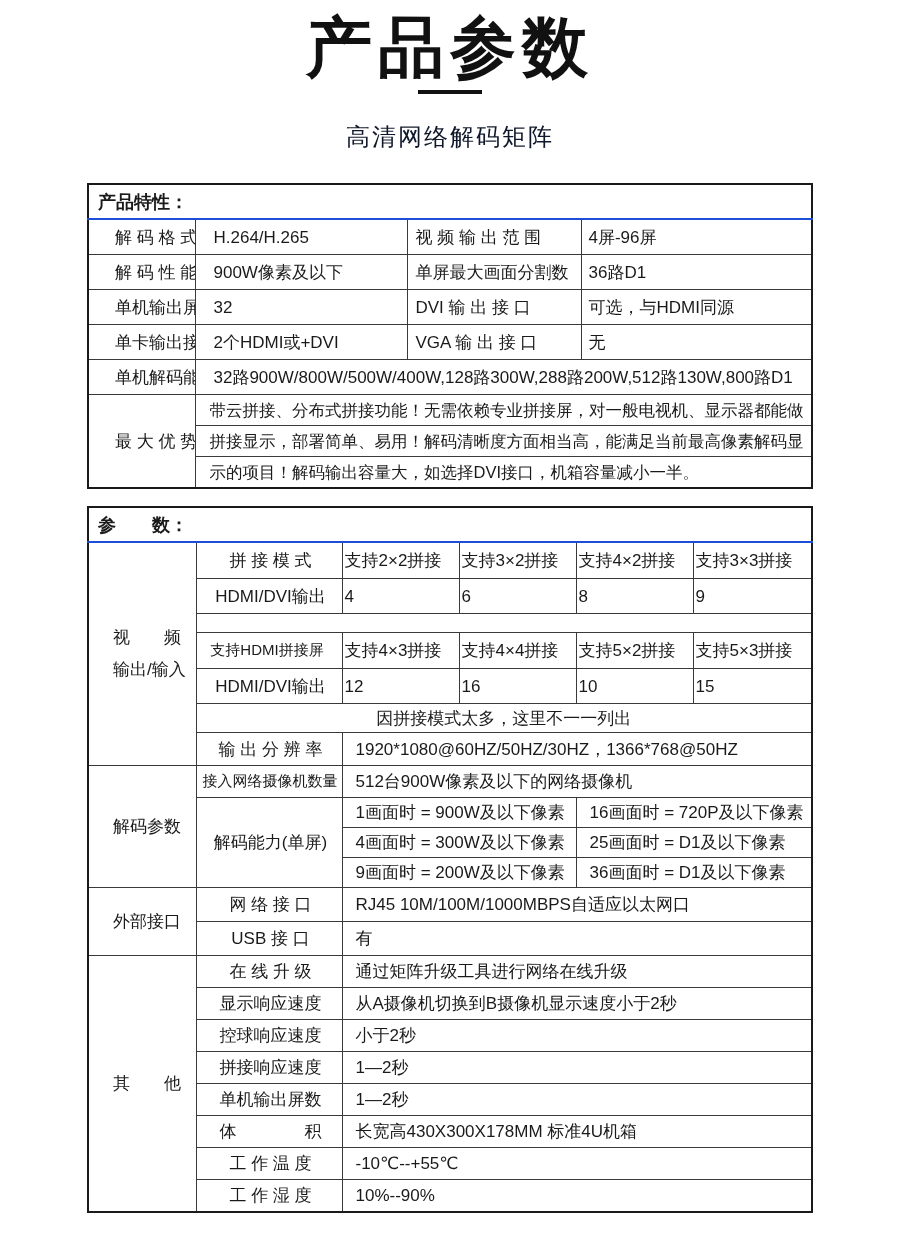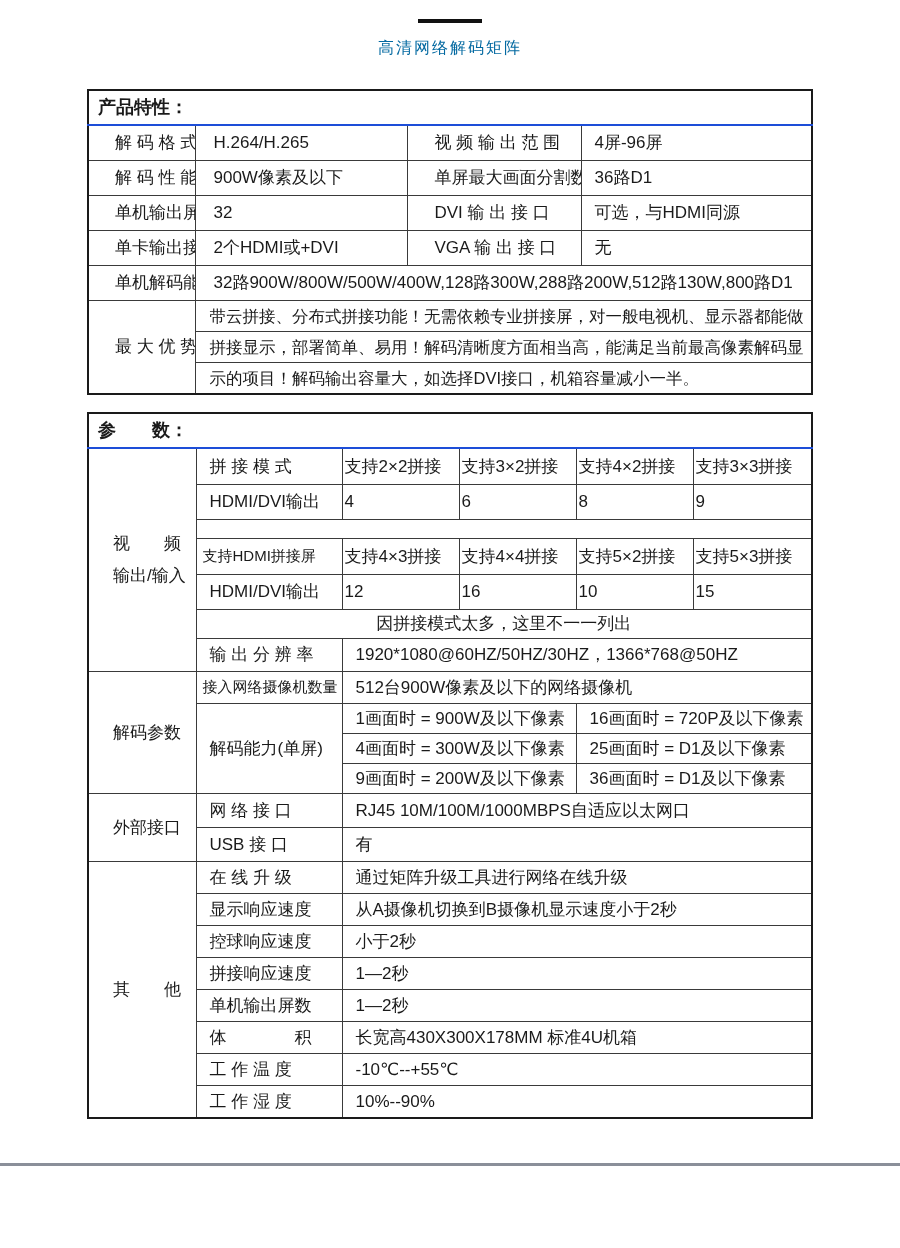--- a/index.html
+++ b/index.html
@@ -4,55 +4,56 @@
 <style>
   html,body{margin:0;padding:0;}
   body{
     width:900px;height:1248px;overflow:hidden;background:#ffffff;
     font-family:"Liberation Sans","DejaVu Sans",sans-serif;color:#1a1a1a;
   }
   .page{width:900px;}
   .title-wrap{text-align:center;padding-top:12px;}
   .page-title{font-size:66px;font-weight:900;letter-spacing:6px;color:#111;line-height:1.08;}
   .title-underline{width:64px;height:4px;background:#111;margin:7px auto 0 auto;}
-  .page-subtitle{font-size:16px;letter-spacing:2px;color:#0369a1;margin-top:15px;}
+  .page-subtitle{font-size:24px;letter-spacing:2px;color:#0f172a;margin-top:27px;}
 
   table{border-collapse:collapse;table-layout:fixed;width:724px;margin:0 auto;border:2px solid #1a1a1a;}
   td,th{border:1px solid #3a3a3a;font-size:17px;padding:0 10px;line-height:1.25;
         white-space:nowrap;overflow:hidden;vertical-align:middle;}
   th.tbl-header{text-align:left;font-weight:bold;font-size:18px;height:33px;
         border-bottom:2px solid #1d4ed8;padding-left:9px;}
 
   #features-table{margin-top:30px;}
   #params-table{margin-top:17px;border-radius:14px;}
 
   tr.h35>td{height:35px} tr.h34>td{height:34px} tr.h33>td{height:33px}
   tr.h32>td{height:32px} tr.h31>td{height:31px} tr.h30>td{height:30px}
   tr.h29>td{height:29px} tr.h28>td{height:28px} tr.h18>td{height:18px}
 
   td.lbl{padding-left:26px;}
   td.val{padding-left:18px;}
-  td.lbl2{padding-left:27px;}
-  td.val2{padding-left:13px;}
+  td.lbl2{padding-left:8px;}
+  td.val2{padding-left:7px;}
   td.adv-line{font-size:16.5px;padding-left:14px;}
   td.sec{padding-left:24px;}
   td.sec .sec-line{line-height:1.9;}
-  td.sublbl{padding-left:13px;}
+  td.sublbl{padding-left:13px;text-align:center;}
   td.sublbl.small{font-size:15px;padding-left:6px;}
   td.cell-c{text-align:left;padding:0 2px;}
   td.note-cell{text-align:center;}
   td.pval{padding-left:13px;}
   .bottom-divider{width:900px;height:3px;background:#8a8f99;margin-top:44px;}
 </style>
 </head>
 <body>
 
 <div class="page">
 
   <div class="title-wrap">
+    <div class="page-title">产品参数</div>
     <div class="title-underline"></div>
     <div class="page-subtitle">高清网络解码矩阵</div>
   </div>
 
   <table id="features-table">
     <colgroup>
         <col style="width:107px">
         <col style="width:212px">
         <col style="width:174px">
         <col style="width:231px">

